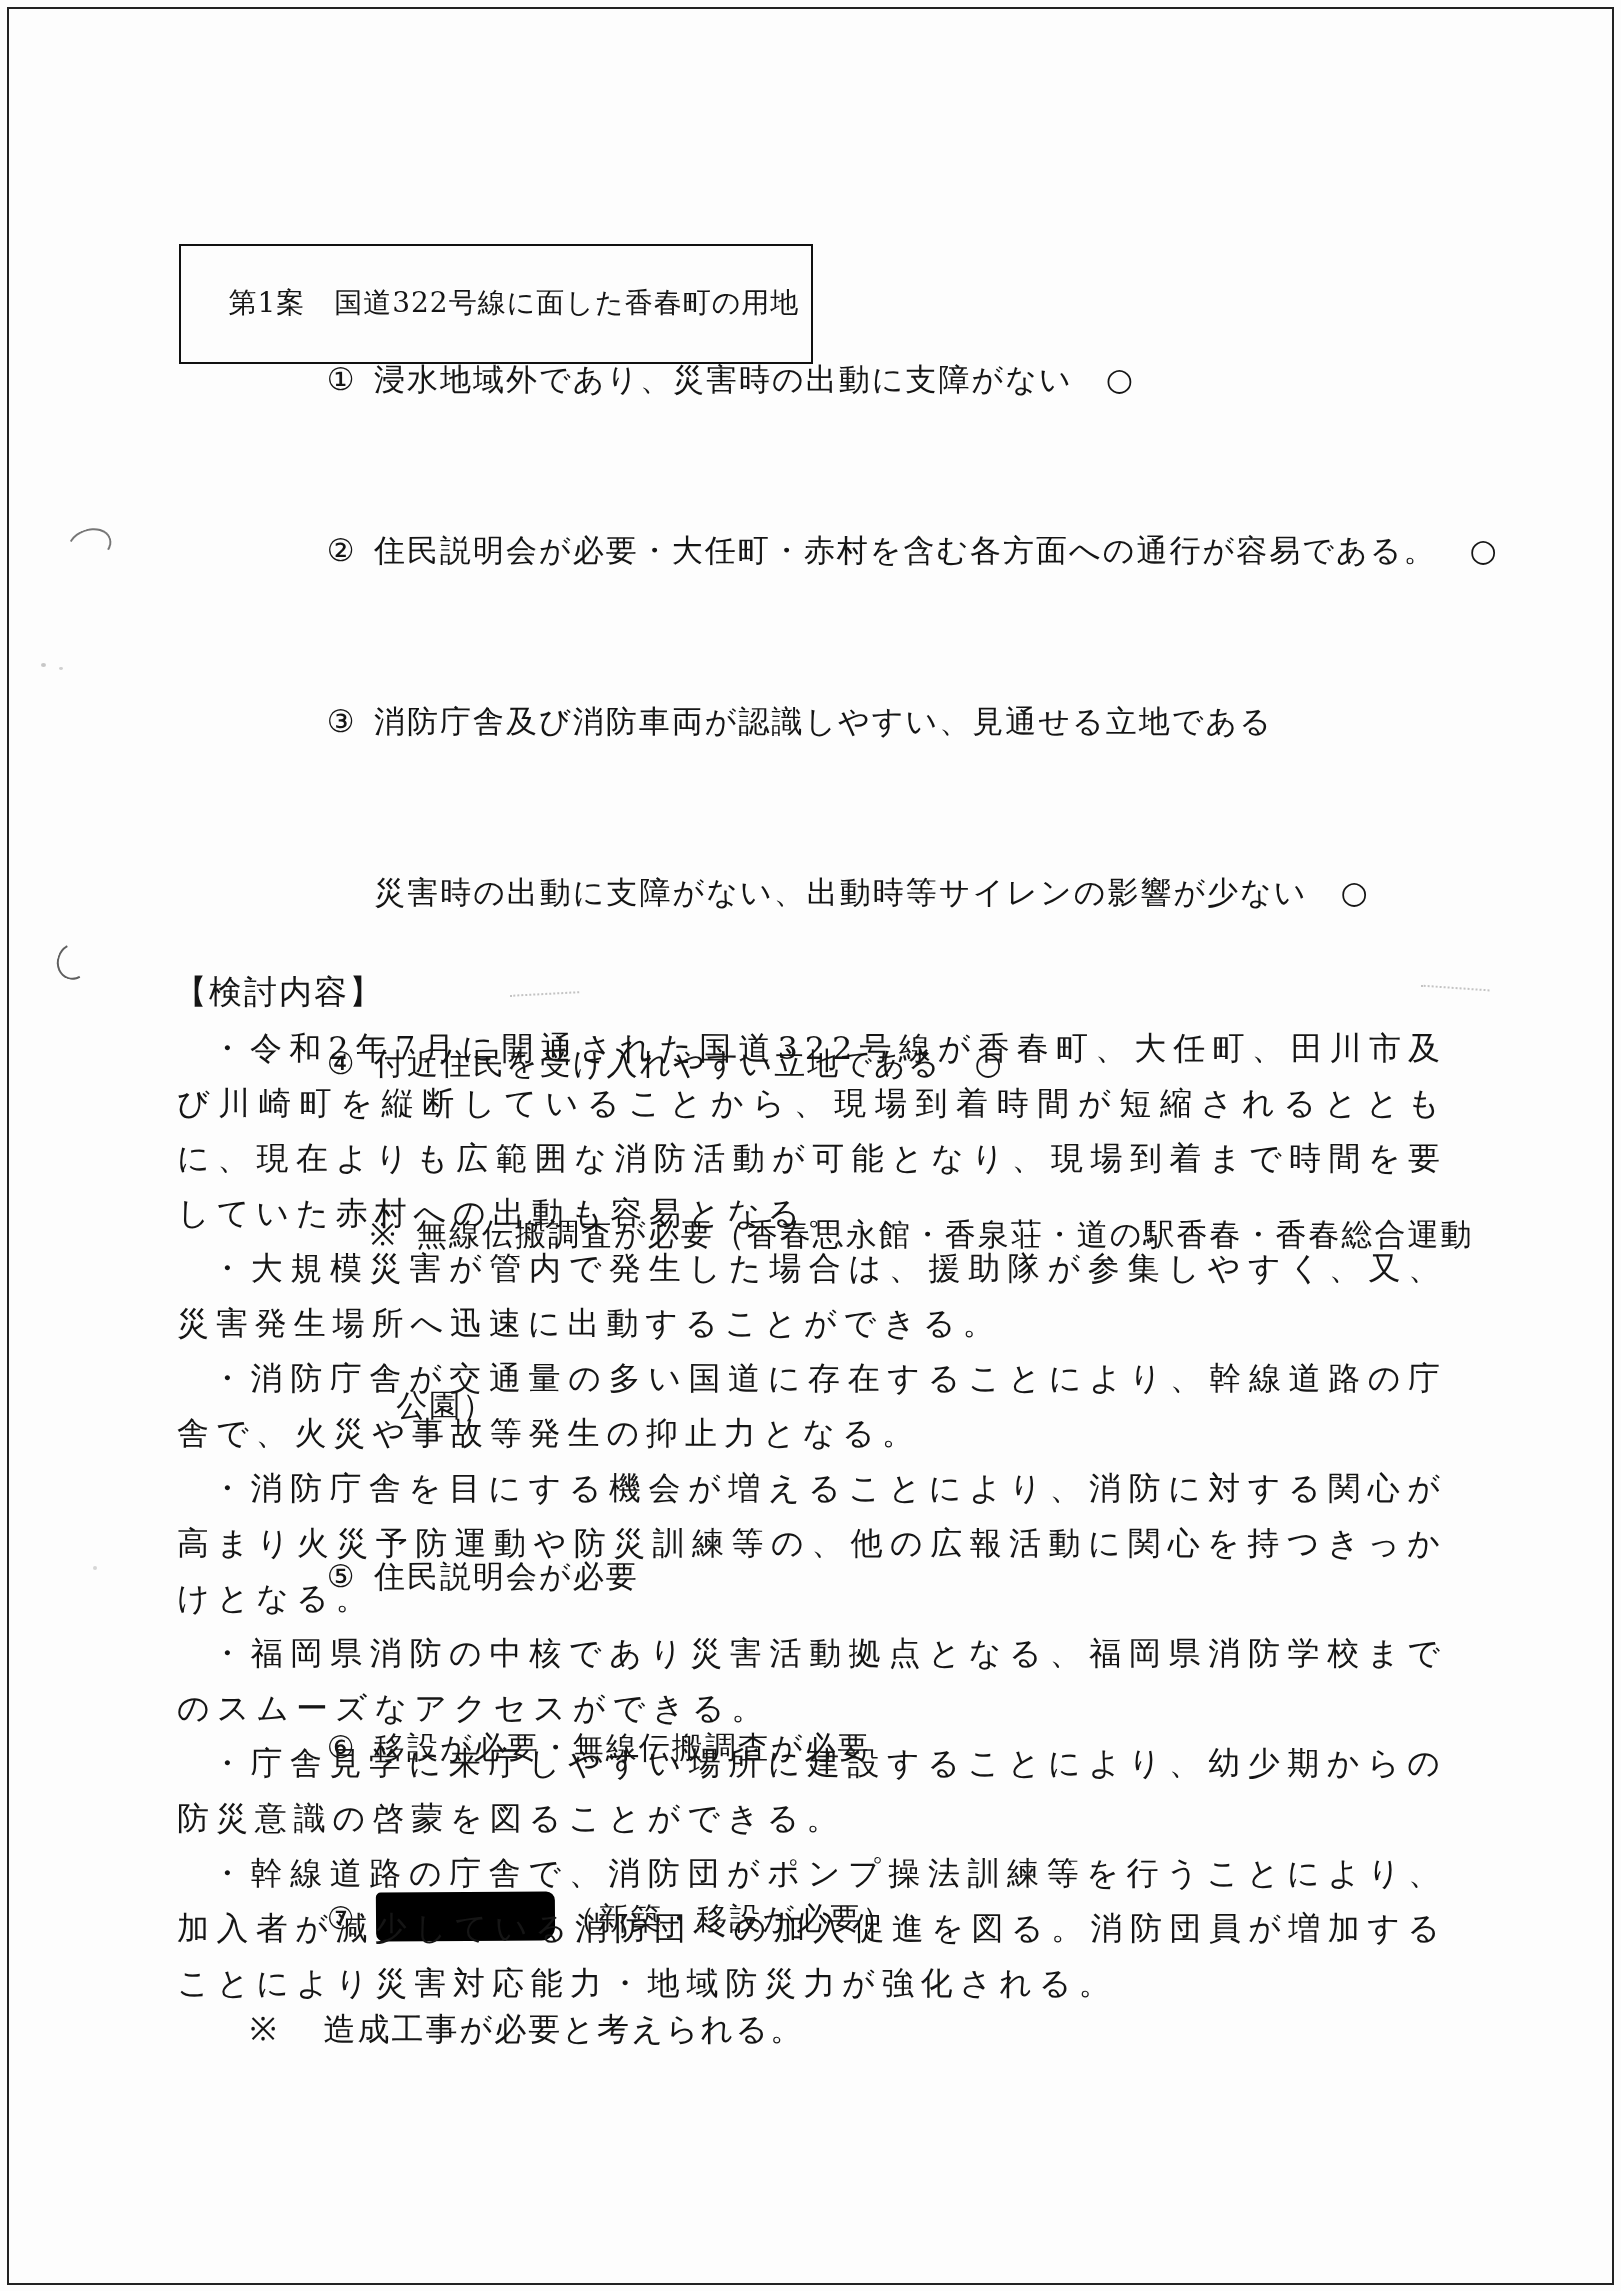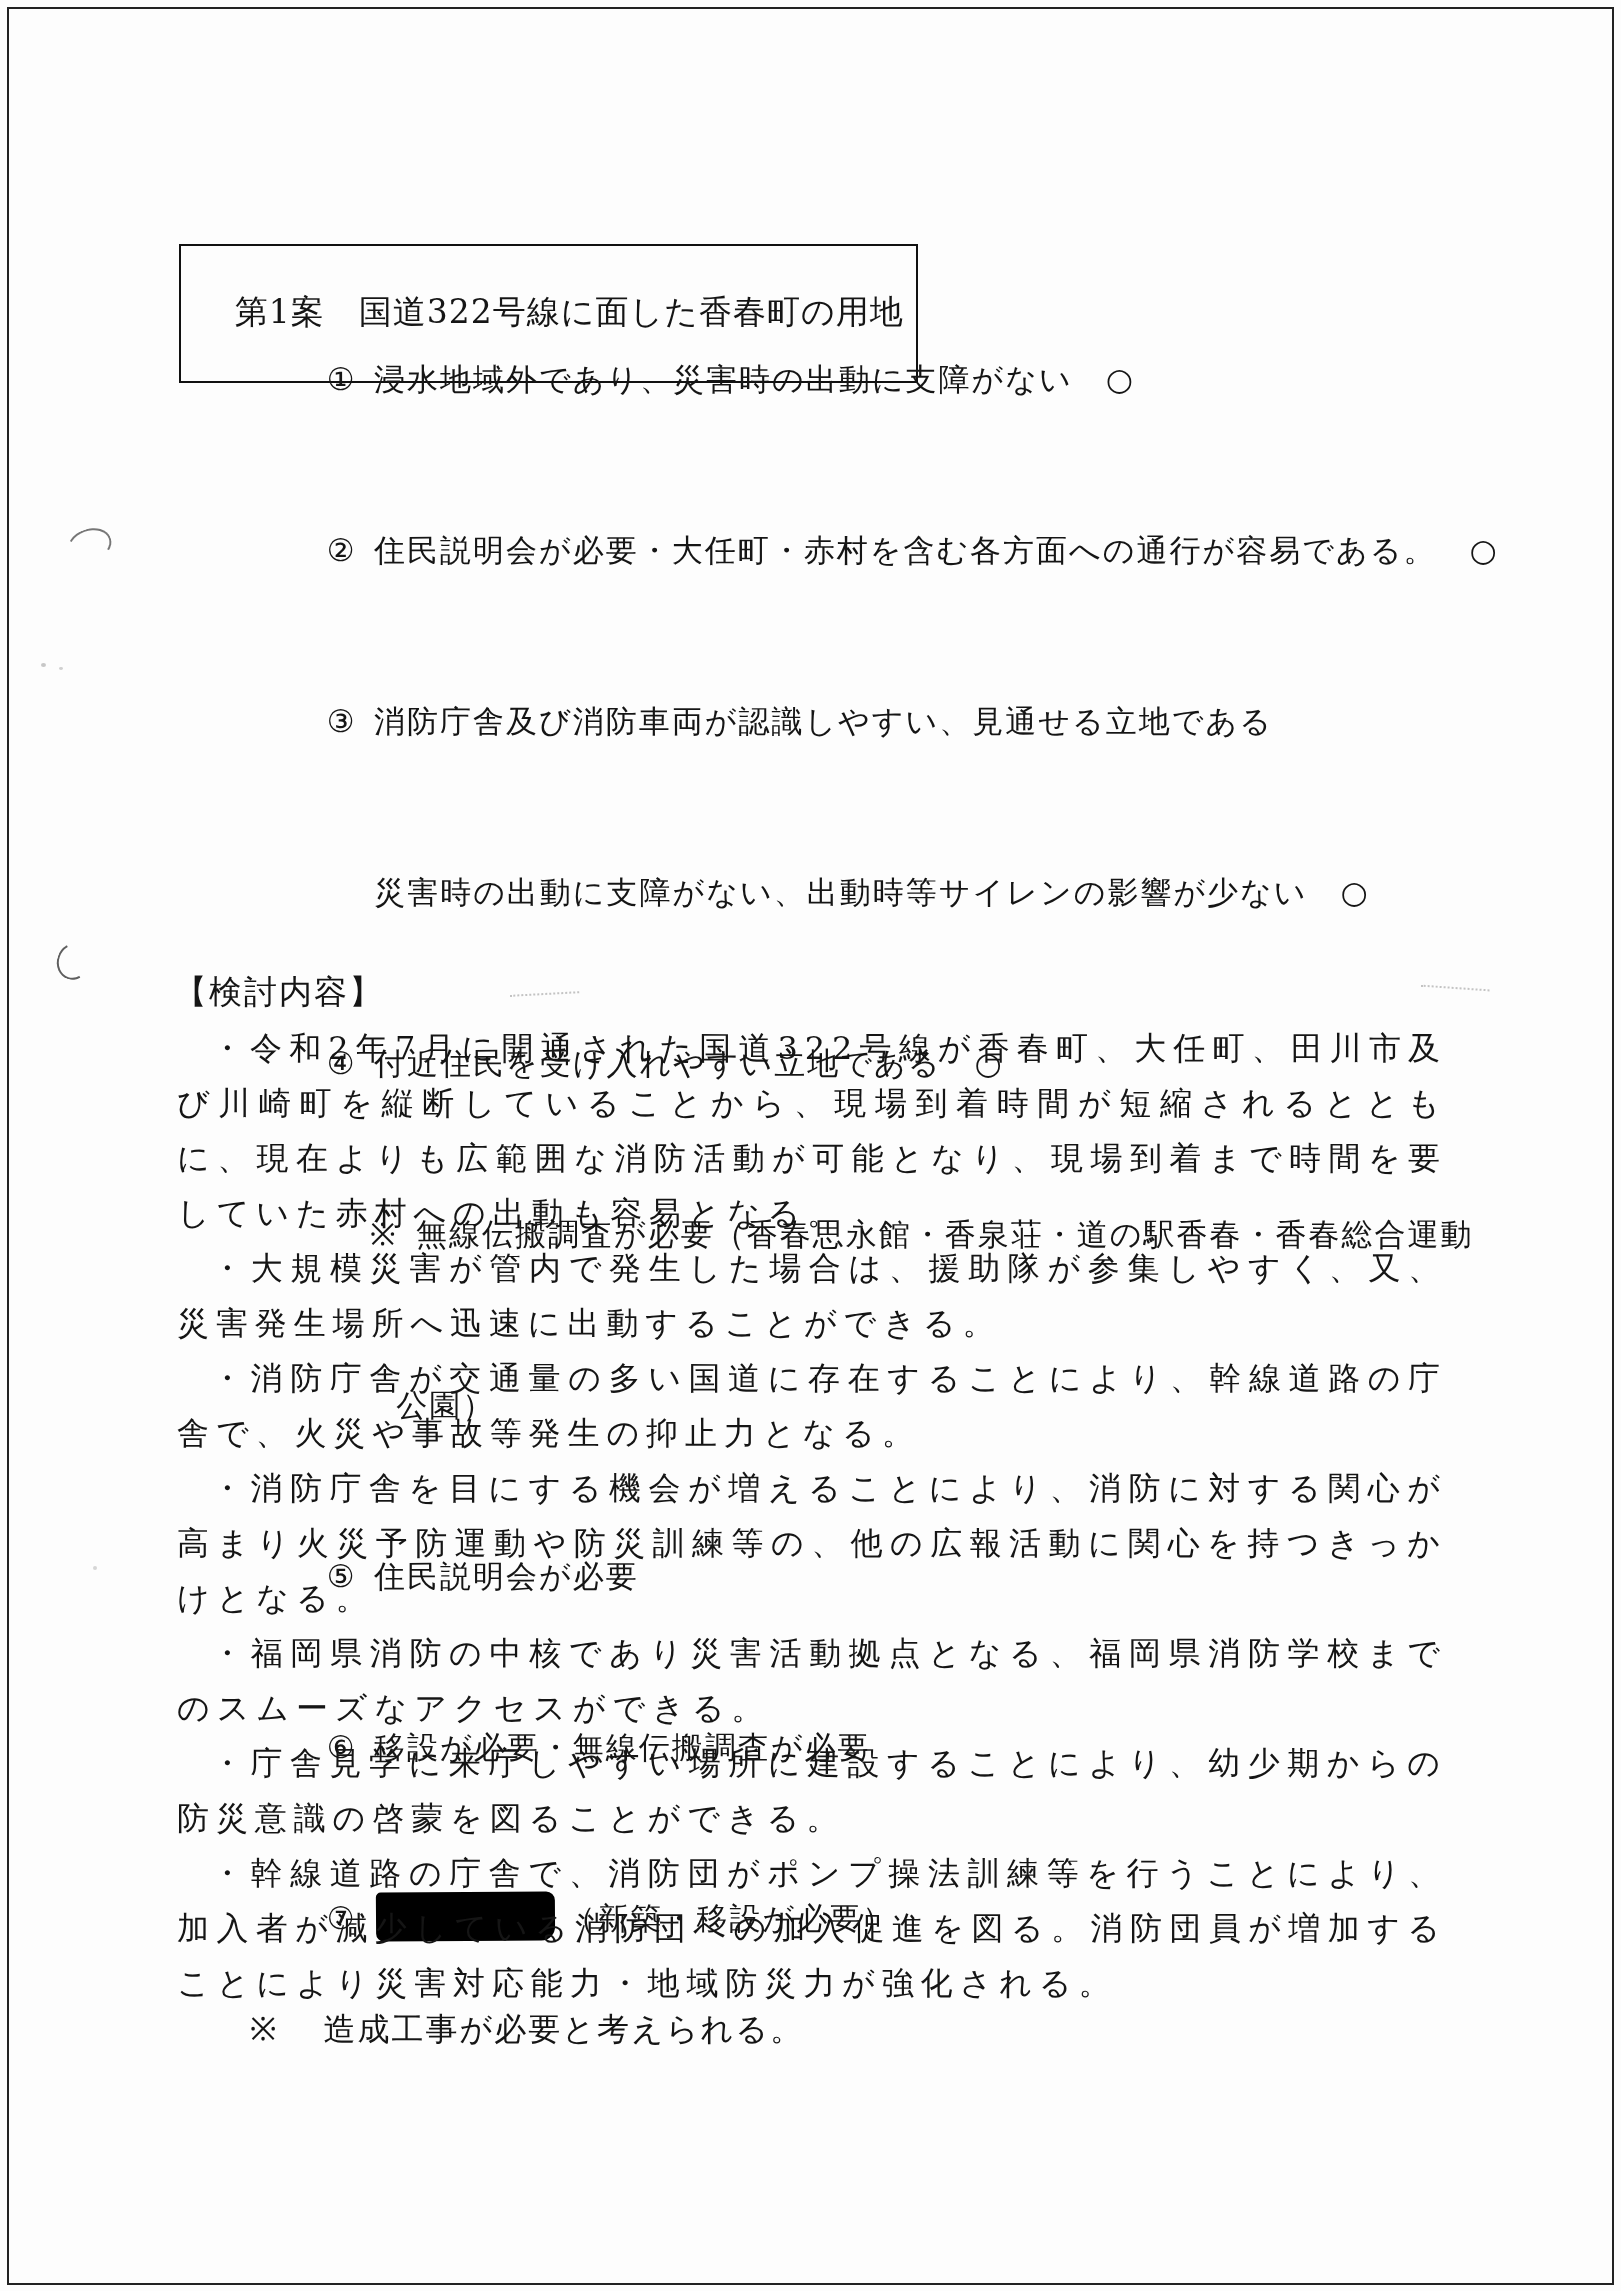--- a/index.html
+++ b/index.html
@@ -13,21 +13,21 @@
   }
   .scan-frame{
     position:absolute;left:6.9px;top:6.9px;right:6.9px;bottom:6.9px;
     border:2px solid #222;pointer-events:none;
   }
   
   .title-box{
     position:absolute;left:179px;top:244px;
     border:2.9px solid #111;
     padding:4.9px 11.8px 6.9px 7.8px;
-    font-size:33px;letter-spacing:1px;white-space:pre;
+    font-size:28px;letter-spacing:1px;white-space:pre;
   }
   
   .list{position:absolute;left:0;top:294px;width:1568px;}
   .row{line-height:57px;font-size:31px;letter-spacing:2px;white-space:pre;}
   .row .mk{display:inline-block;margin-left:248px;width:43px;text-align:center;letter-spacing:0;}
   .row .tx{margin-left:11.8px;}
   .row.note .mk{margin-left:290px;}
   .row.cont .tx{margin-left:303px;}
   .row.cont2 .tx{margin-left:325px;}
   .redaction{

